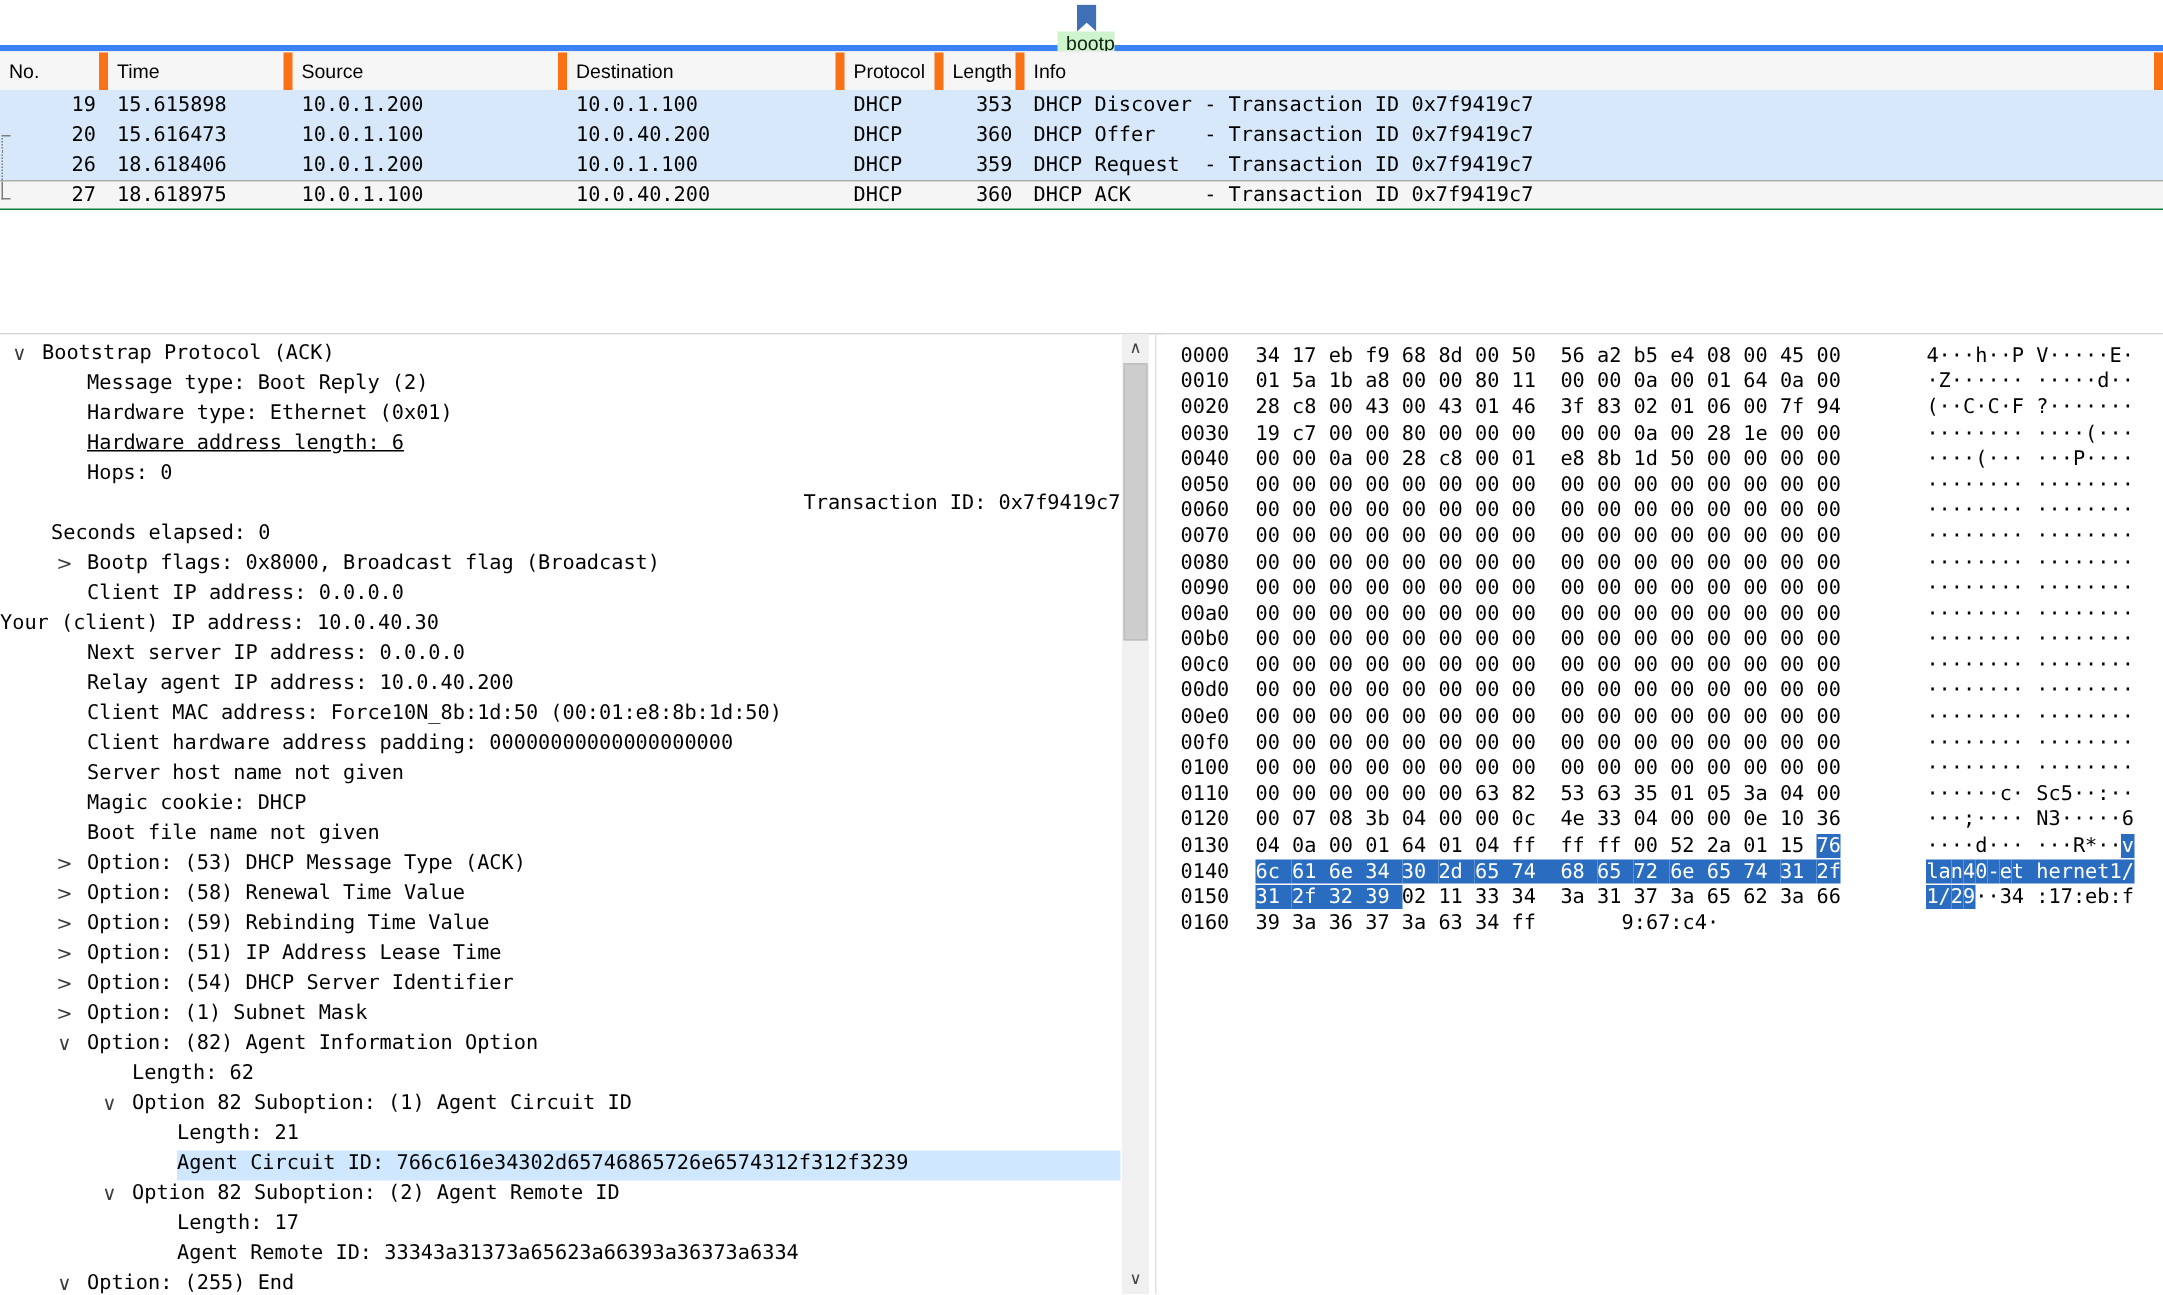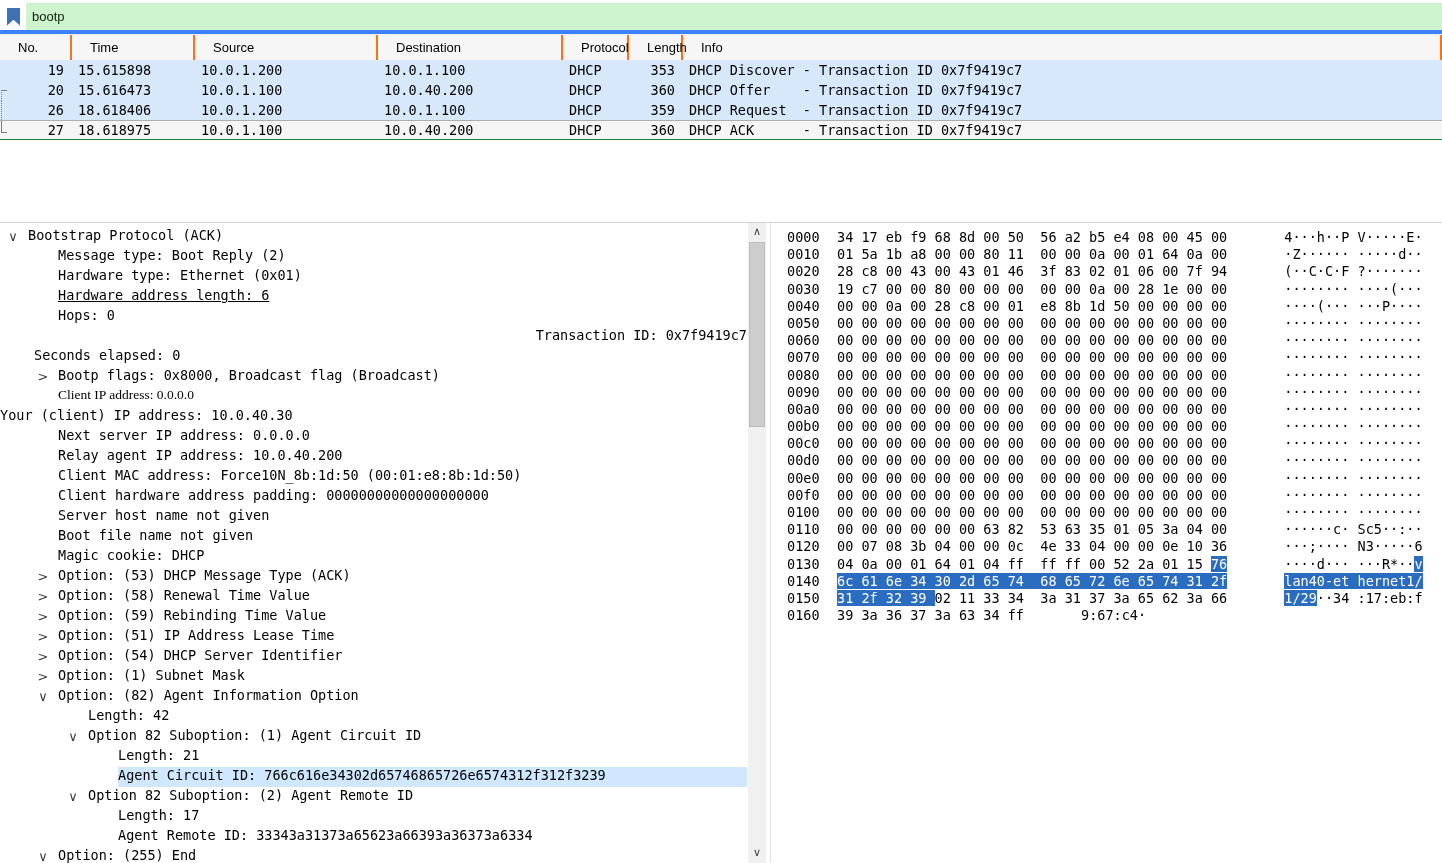--- a/index.html
+++ b/index.html
@@ -1,34 +1,34 @@
 <!DOCTYPE html>
 <html style="--filter-green: #cdf4cd; --row-blue: #d6e8fa; --sel-blue: #2a6dc0; --detail-sel: #cfe8ff; --bookmark-blue: #3f6fb5;"><head>
 <meta charset="utf-8">
 <style>
   html,body{margin:0;padding:0;background:#fff;}
   .app{position:relative;width:1442px;height:863px;background:#fff;overflow:hidden;
        font-family:"Liberation Sans",sans-serif;color:#000;}
 
   
   .filter-bar{position:absolute;top:3px;left:0;right:0;height:27px;background:#fff;
-              border-bottom:4px solid #3b82f6;display:flex;align-items:center;}
+              border-bottom:4px solid #3b82f6;display:flex;align-items:center;flex-direction:column;}
   .bookmark{width:13px;height:18px;margin-left:7px;flex:0 0 auto;
             background:var(--bookmark-blue,#3f6fb5);
             clip-path:polygon(0 0,100% 0,100% 100%,50% 68%,0 100%);}
   .filter-input{flex:1;height:100%;background:var(--filter-green,#cdf4cd);margin-left:6px;
                 display:flex;align-items:center;padding-left:6px;
                 font:13px "Liberation Sans",sans-serif;color:#102010;}
 
   
   .list-header{position:absolute;top:34px;left:0;right:0;height:25px;background:#f6f6f6;
                border-top:1px solid #ececec;border-bottom:1px solid #d0d0d0;
                display:grid;grid-template-columns:72px 123px 183px 185px 66px 54px 1fr;
                font:13px "Liberation Sans",sans-serif;}
-  .hcell{padding-left:18px;border-right:2px solid #f97316;display:flex;align-items:center;
+  .hcell{padding-left:6px;border-right:6px solid #f97316;display:flex;align-items:center;
          height:100%;box-sizing:border-box;white-space:nowrap;}
   .prows{position:absolute;top:60px;left:0;right:0;
          font:13.5px "DejaVu Sans Mono","Liberation Mono",monospace;}
   .prow{height:20px;box-sizing:border-box;position:relative;display:grid;
         grid-template-columns:72px 123px 183px 185px 66px 54px 1fr;align-items:center;
         white-space:pre;}
   .prow.blue{background:var(--row-blue,#d6e8fa);}
   .prow.sel{background:#f5f5f5;border-top:1px solid #aeaeae;border-bottom:1px solid #15803d;}
   .pcell{padding-left:6px;overflow:hidden;}
   .pcell.r{text-align:right;padding-left:0;padding-right:8px;}
@@ -100,37 +100,37 @@
     <div class="detail">
       <div class="detail-rows" id="detail-rows">
           <div class="trow" style="padding-left: 28px;"><span class="caret" style="left: 4px;">∨</span><span class="lbl">Bootstrap Protocol (ACK)</span></div>
           <div class="trow" style="padding-left: 58px;"><span class="lbl">Message type: Boot Reply (2)</span></div>
           <div class="trow" style="padding-left: 58px;"><span class="lbl">Hardware type: Ethernet (0x01)</span></div>
           <div class="trow" style="padding-left: 58px; text-decoration: underline;"><span class="lbl">Hardware address length: 6</span></div>
           <div class="trow" style="padding-left: 58px;"><span class="lbl">Hops: 0</span></div>
           <div class="trow" style="padding-left: 58px; text-align: right;"><span class="lbl">Transaction ID: 0x7f9419c7</span></div>
           <div class="trow" style="padding-left: 34px;"><span class="lbl">Seconds elapsed: 0</span></div>
           <div class="trow" style="padding-left: 58px;"><span class="caret" style="left: 34px;">&gt;</span><span class="lbl">Bootp flags: 0x8000, Broadcast flag (Broadcast)</span></div>
-          <div class="trow" style="padding-left: 58px; font-family: Liberation Serif, serif;"><span class="lbl">Client IP address: 0.0.0.0</span></div>
+          <div class="trow" style="padding-left: 58px;"><span class="lbl">Client IP address: 0.0.0.0</span></div>
           <div class="trow" style=""><span class="lbl">Your (client) IP address: 10.0.40.30</span></div>
           <div class="trow" style="padding-left: 58px;"><span class="lbl">Next server IP address: 0.0.0.0</span></div>
           <div class="trow" style="padding-left: 58px;"><span class="lbl">Relay agent IP address: 10.0.40.200</span></div>
           <div class="trow" style="padding-left: 58px;"><span class="lbl">Client MAC address: Force10N_8b:1d:50 (00:01:e8:8b:1d:50)</span></div>
           <div class="trow" style="padding-left: 58px;"><span class="lbl">Client hardware address padding: 00000000000000000000</span></div>
           <div class="trow" style="padding-left: 58px;"><span class="lbl">Server host name not given</span></div>
+          <div class="trow" style="padding-left: 58px;"><span class="lbl">Magic cookie: DHCP</span></div>
           <div class="trow" style="padding-left: 58px;"><span class="lbl">Boot file name not given</span></div>
-          <div class="trow" style="padding-left: 58px;"><span class="lbl">Magic cookie: DHCP</span></div>
           <div class="trow" style="padding-left: 58px;"><span class="caret" style="left: 34px;">&gt;</span><span class="lbl">Option: (53) DHCP Message Type (ACK)</span></div>
           <div class="trow" style="padding-left: 58px;"><span class="caret" style="left: 34px;">&gt;</span><span class="lbl">Option: (58) Renewal Time Value</span></div>
           <div class="trow" style="padding-left: 58px;"><span class="caret" style="left: 34px;">&gt;</span><span class="lbl">Option: (59) Rebinding Time Value</span></div>
           <div class="trow" style="padding-left: 58px;"><span class="caret" style="left: 34px;">&gt;</span><span class="lbl">Option: (51) IP Address Lease Time</span></div>
           <div class="trow" style="padding-left: 58px;"><span class="caret" style="left: 34px;">&gt;</span><span class="lbl">Option: (54) DHCP Server Identifier</span></div>
           <div class="trow" style="padding-left: 58px;"><span class="caret" style="left: 34px;">&gt;</span><span class="lbl">Option: (1) Subnet Mask</span></div>
           <div class="trow" style="padding-left: 58px;"><span class="caret" style="left: 34px;">∨</span><span class="lbl">Option: (82) Agent Information Option</span></div>
-          <div class="trow" style="padding-left: 88px;"><span class="lbl">Length: 42</span></div>
+          <div class="trow" style="padding-left: 88px;"><span class="lbl">Length: 62</span></div>
           <div class="trow" style="padding-left: 88px;"><span class="caret" style="left: 64px;">∨</span><span class="lbl">Option 82 Suboption: (1) Agent Circuit ID</span></div>
           <div class="trow" style="padding-left: 118px;"><span class="lbl">Length: 21</span></div>
           <div class="trow tsel" style="padding-left: 118px;"><span class="lbl">Agent Circuit ID: 766c616e34302d65746865726e6574312f312f3239</span></div>
           <div class="trow" style="padding-left: 88px;"><span class="caret" style="left: 64px;">∨</span><span class="lbl">Option 82 Suboption: (2) Agent Remote ID</span></div>
           <div class="trow" style="padding-left: 118px;"><span class="lbl">Length: 17</span></div>
           <div class="trow" style="padding-left: 118px; justify-content: flex-end;"><span class="lbl">Agent Remote ID: 33343a31373a65623a66393a36373a6334</span></div>
           <div class="trow" style="padding-left: 58px;"><span class="caret" style="left: 34px;">∨</span><span class="lbl">Option: (255) End</span></div>
         </div>
       <div class="sb">
         <div class="arrow up">∧</div>

